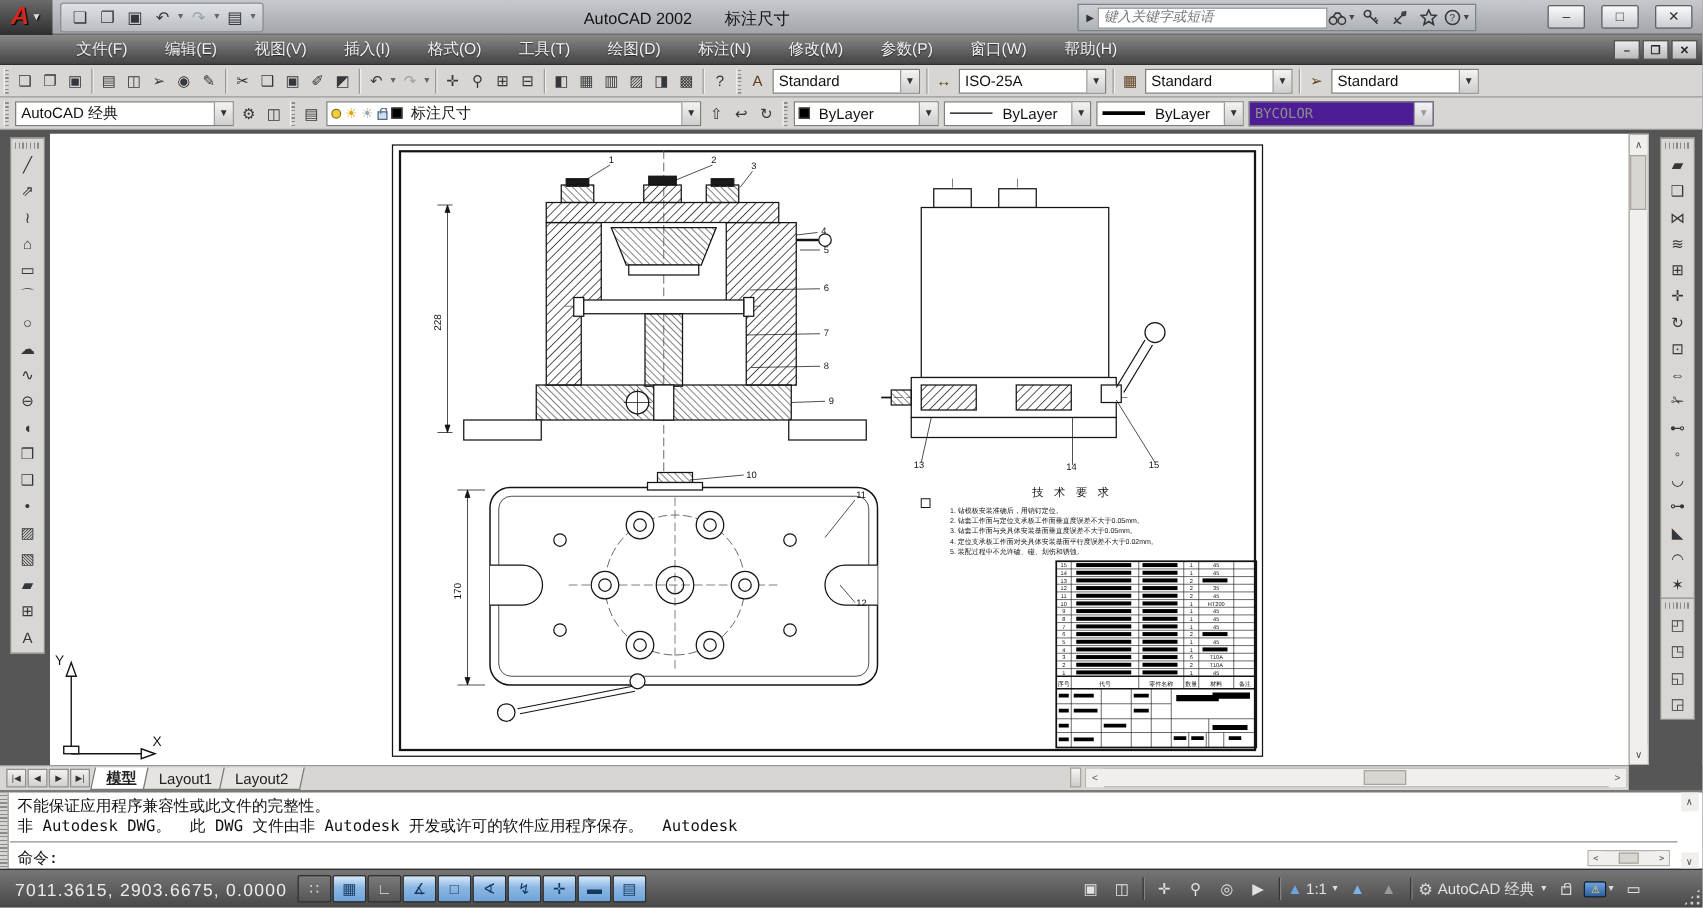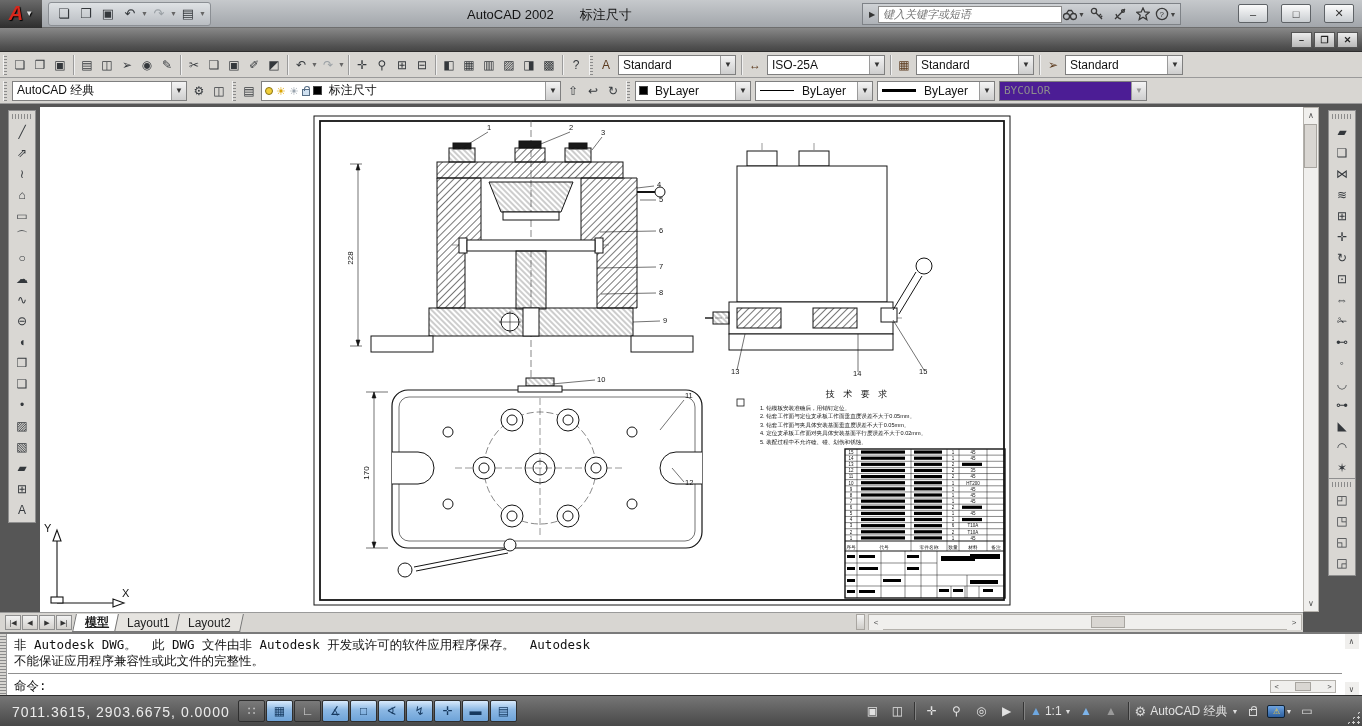--- a/index.html
+++ b/index.html
@@ -172,20 +172,34 @@
       </div>
   </div>
   <div id="winbtns">
       <div class="wb">–</div>
       <div class="wb">□</div>
       <div class="wb">✕</div>
     </div>
 </div>
 
 <div id="menubar">
+  <div id="menu-items" style="display:flex;height:100%;margin-left:46px">
+      <div class="menu-item">文件(F)</div>
+      <div class="menu-item">编辑(E)</div>
+      <div class="menu-item">视图(V)</div>
+      <div class="menu-item">插入(I)</div>
+      <div class="menu-item">格式(O)</div>
+      <div class="menu-item">工具(T)</div>
+      <div class="menu-item">绘图(D)</div>
+      <div class="menu-item">标注(N)</div>
+      <div class="menu-item">修改(M)</div>
+      <div class="menu-item">参数(P)</div>
+      <div class="menu-item">窗口(W)</div>
+      <div class="menu-item">帮助(H)</div>
+    </div>
   <div id="mdibtns">
       <div class="mdib">–</div>
       <div class="mdib">❐</div>
       <div class="mdib">✕</div>
     </div>
 </div>
 
 <div id="row1" class="trow">
   <div class="grip"></div>
   <div id="std-tb" style="display:flex;align-items:center">
@@ -828,21 +842,21 @@
 <div id="hsplit"></div>
 <div id="hscroll">
   <div class="scr-arrow">&lt;</div>
   <div id="hthumb"></div>
   <div class="scr-arrow">&gt;</div>
 </div>
 <div id="tabcorner"></div>
 
 <div id="cmd">
   <div id="cmd-grip"></div>
-  <div id="cmd-hist"><div>非 Autodesk DWG。  此 DWG 文件由非 Autodesk 开发或许可的软件应用程序保存。  Autodesk</div><div>不能保证应用程序兼容性或此文件的完整性。</div></div>
+  <div id="cmd-hist"><div>不能保证应用程序兼容性或此文件的完整性。</div><div>非 Autodesk DWG。  此 DWG 文件由非 Autodesk 开发或许可的软件应用程序保存。  Autodesk</div></div>
   <div id="cmd-div"></div>
   <div id="cmd-prompt">命令:</div>
   <div id="cmd-mini">
     <div class="scr-arrow">&lt;</div>
     <div class="mthumb"></div>
     <div class="scr-arrow">&gt;</div>
   </div>
   <div id="cmd-vscroll">
     <div class="scr-arrow">∧</div>
     <div class="scr-arrow">∨</div>

